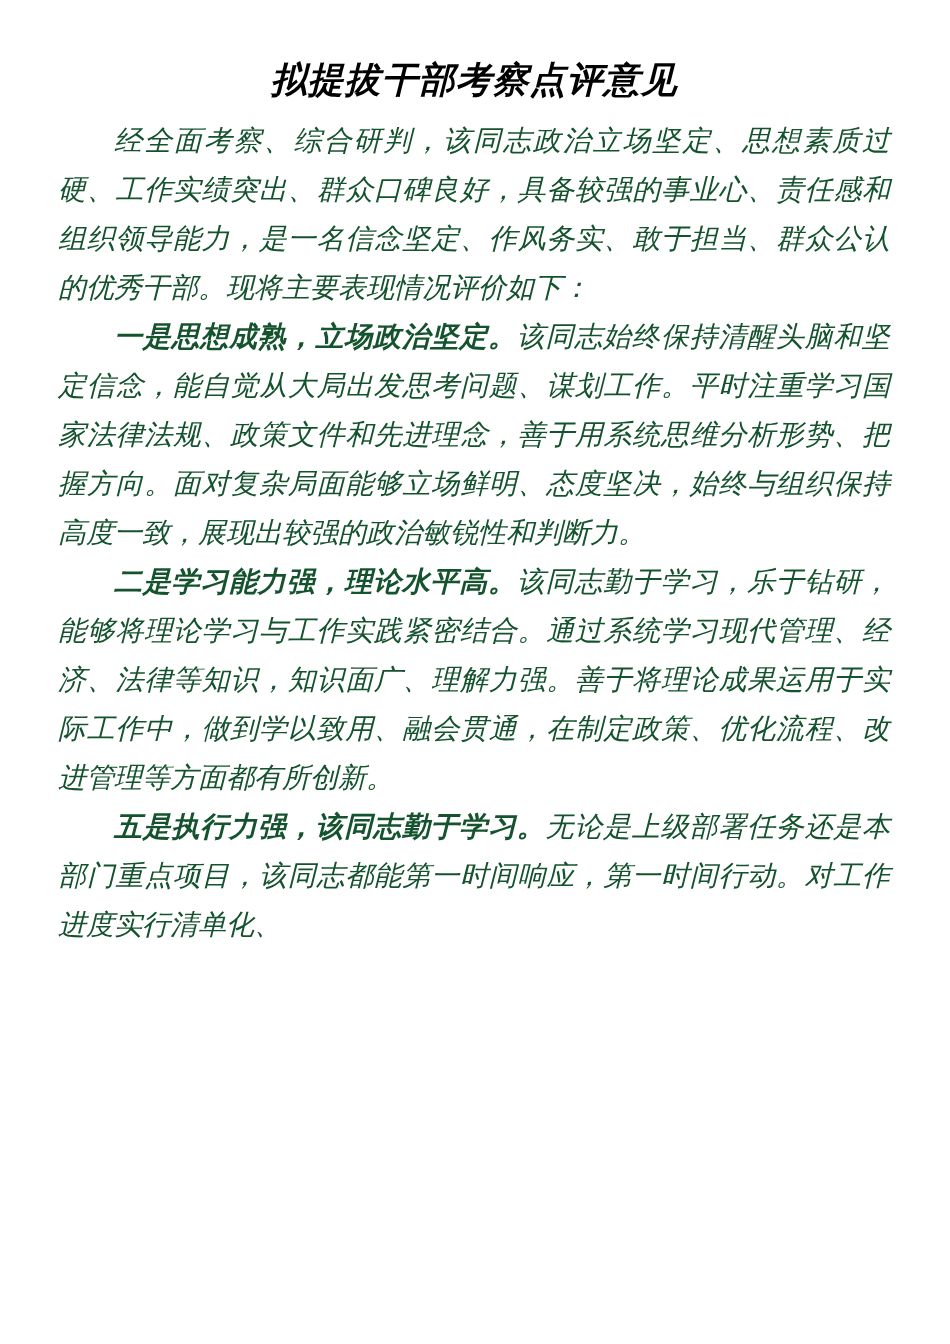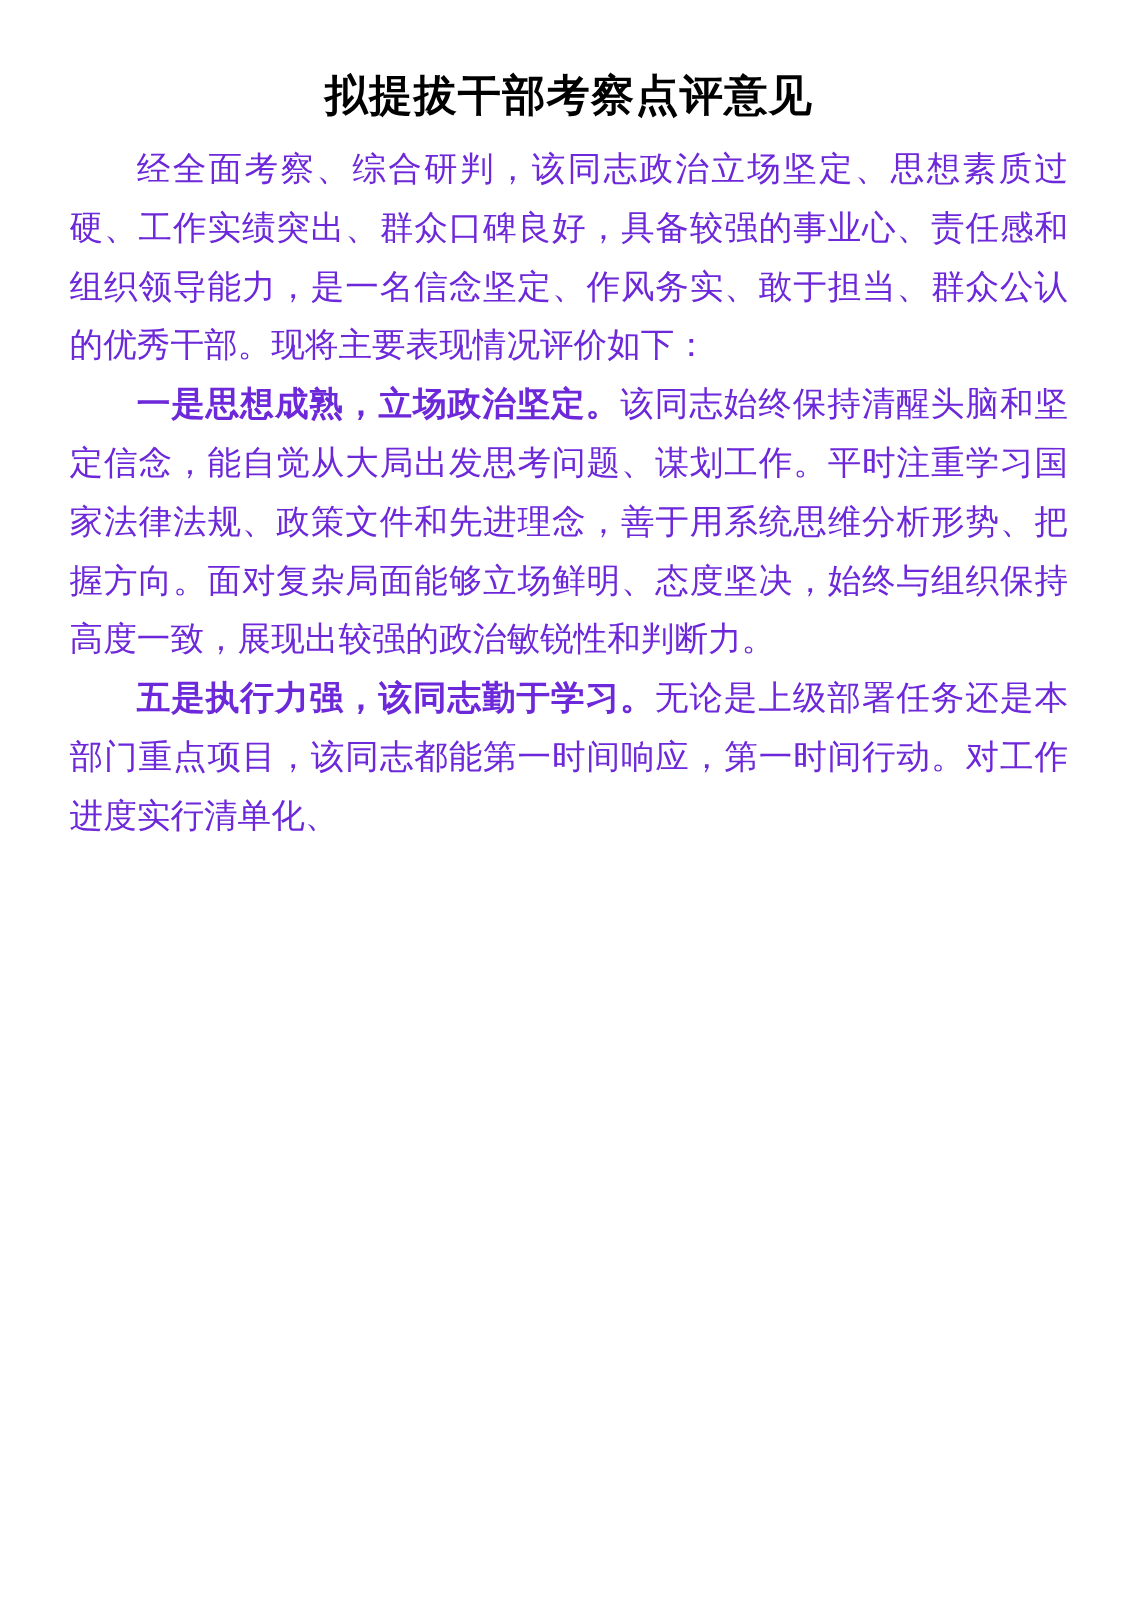--- a/index.html
+++ b/index.html
@@ -9,50 +9,52 @@
   }
   .page {
     position: relative;
     width: 950px;
     height: 1344px;
     margin: 0 auto;
     background: #ffffff;
     color: #000000;
     padding: 54px 60px 0 58px;
     overflow: hidden;
+    font-style: italic;
   }
   .doc-title {
     text-align: center;
     font-size: 36px;
     font-weight: bold;
     line-height: 52px;
     letter-spacing: 1px;
     margin-bottom: 10px;
     color: #000000;
   }
   .para {
     font-size: 28px;
     line-height: 49px;
     text-align: justify;
     text-justify: inter-ideograph;
     text-indent: 56px; 
-    color: #6d28d9;
+    color: #14532d;
     word-break: break-all;
   }
   .para .lead {
     font-weight: bold;
   }
 </style>
 </head>
 <body>
 
 <div class="page">
   <h1 class="doc-title">拟提拔干部考察点评意见</h1>
 
   <p class="para"><span class="lead"></span><span>经全面考察、综合研判，该同志政治立场坚定、思想素质过硬、工作实绩突出、群众口碑良好，具备较强的事业心、责任感和组织领导能力，是一名信念坚定、作风务实、敢于担当、群众公认的优秀干部。现将主要表现情况评价如下：</span></p>
 
   <p class="para"><span class="lead">一是思想成熟，立场政治坚定。</span><span>该同志始终保持清醒头脑和坚定信念，能自觉从大局出发思考问题、谋划工作。平时注重学习国家法律法规、政策文件和先进理念，善于用系统思维分析形势、把握方向。面对复杂局面能够立场鲜明、态度坚决，始终与组织保持高度一致，展现出较强的政治敏锐性和判断力。</span></p>
 
+  <p class="para"><span class="lead">二是学习能力强，理论水平高。</span><span>该同志勤于学习，乐于钻研，能够将理论学习与工作实践紧密结合。通过系统学习现代管理、经济、法律等知识，知识面广、理解力强。善于将理论成果运用于实际工作中，做到学以致用、融会贯通，在制定政策、优化流程、改进管理等方面都有所创新。</span></p>
 
 
 
   <p class="para"><span class="lead">五是执行力强，该同志勤于学习。</span><span>无论是上级部署任务还是本部门重点项目，该同志都能第一时间响应，第一时间行动。对工作进度实行清单化、</span></p>
 </div>
 
 </body></html>

